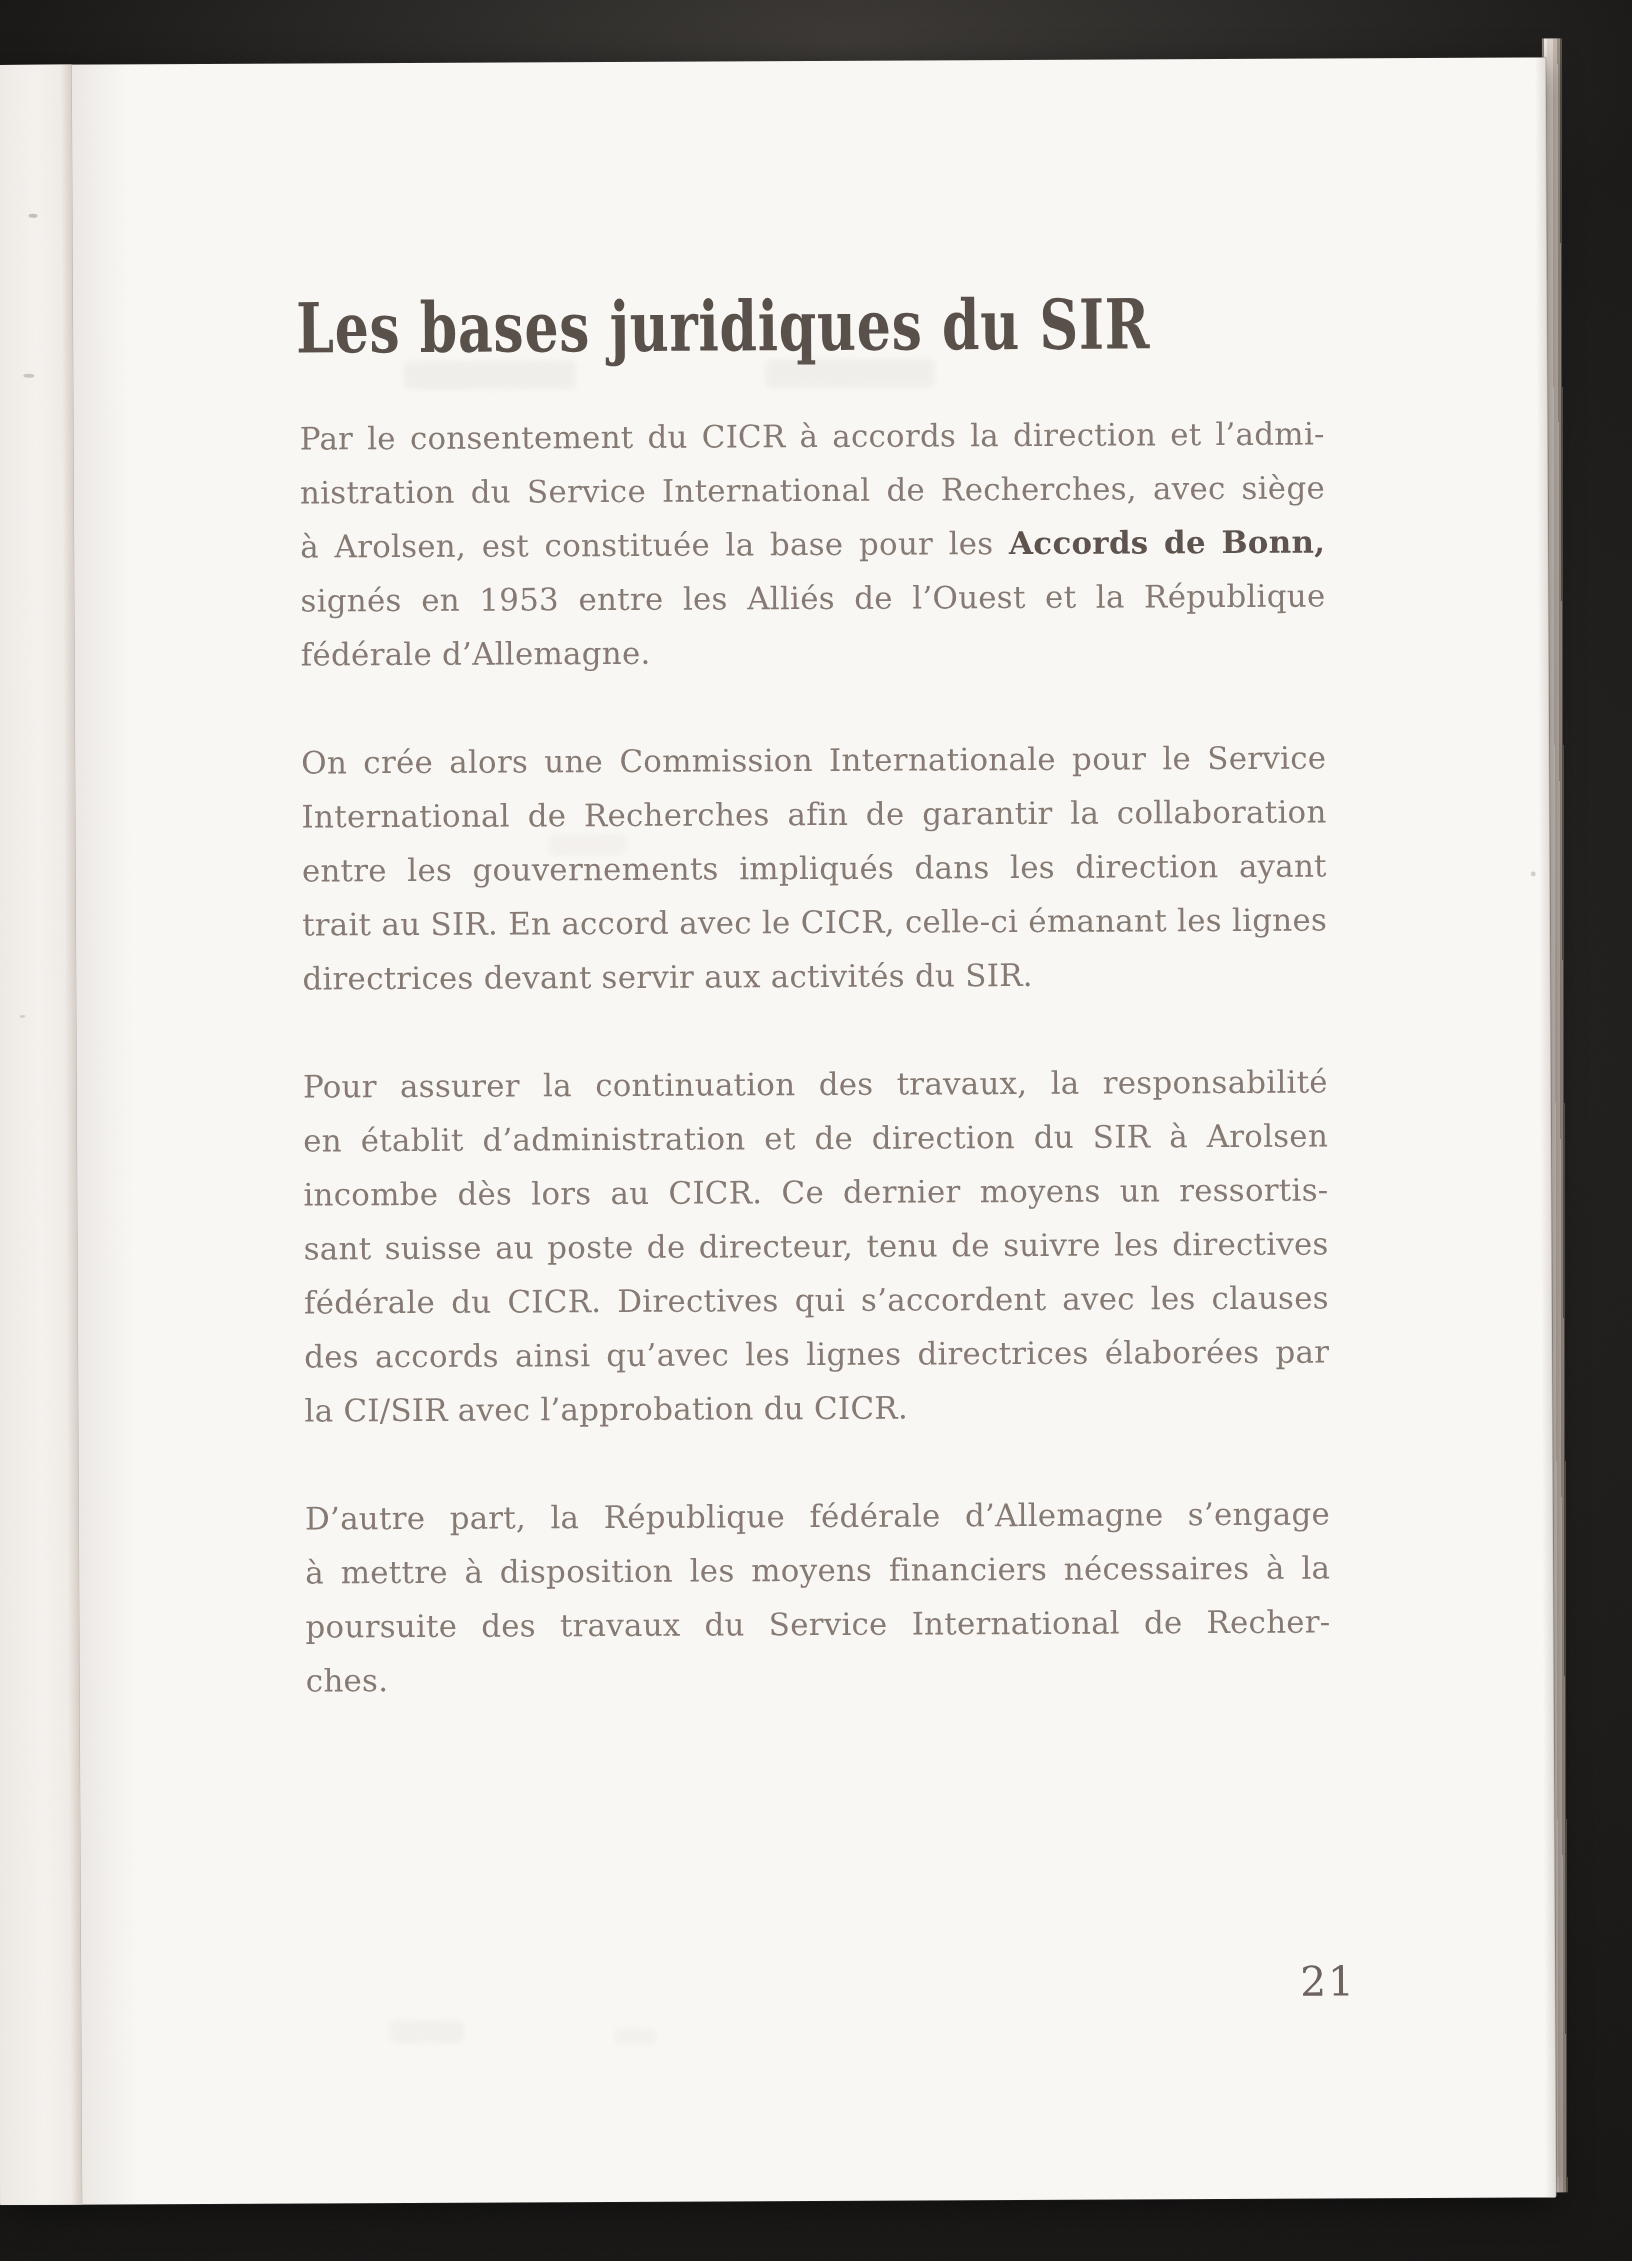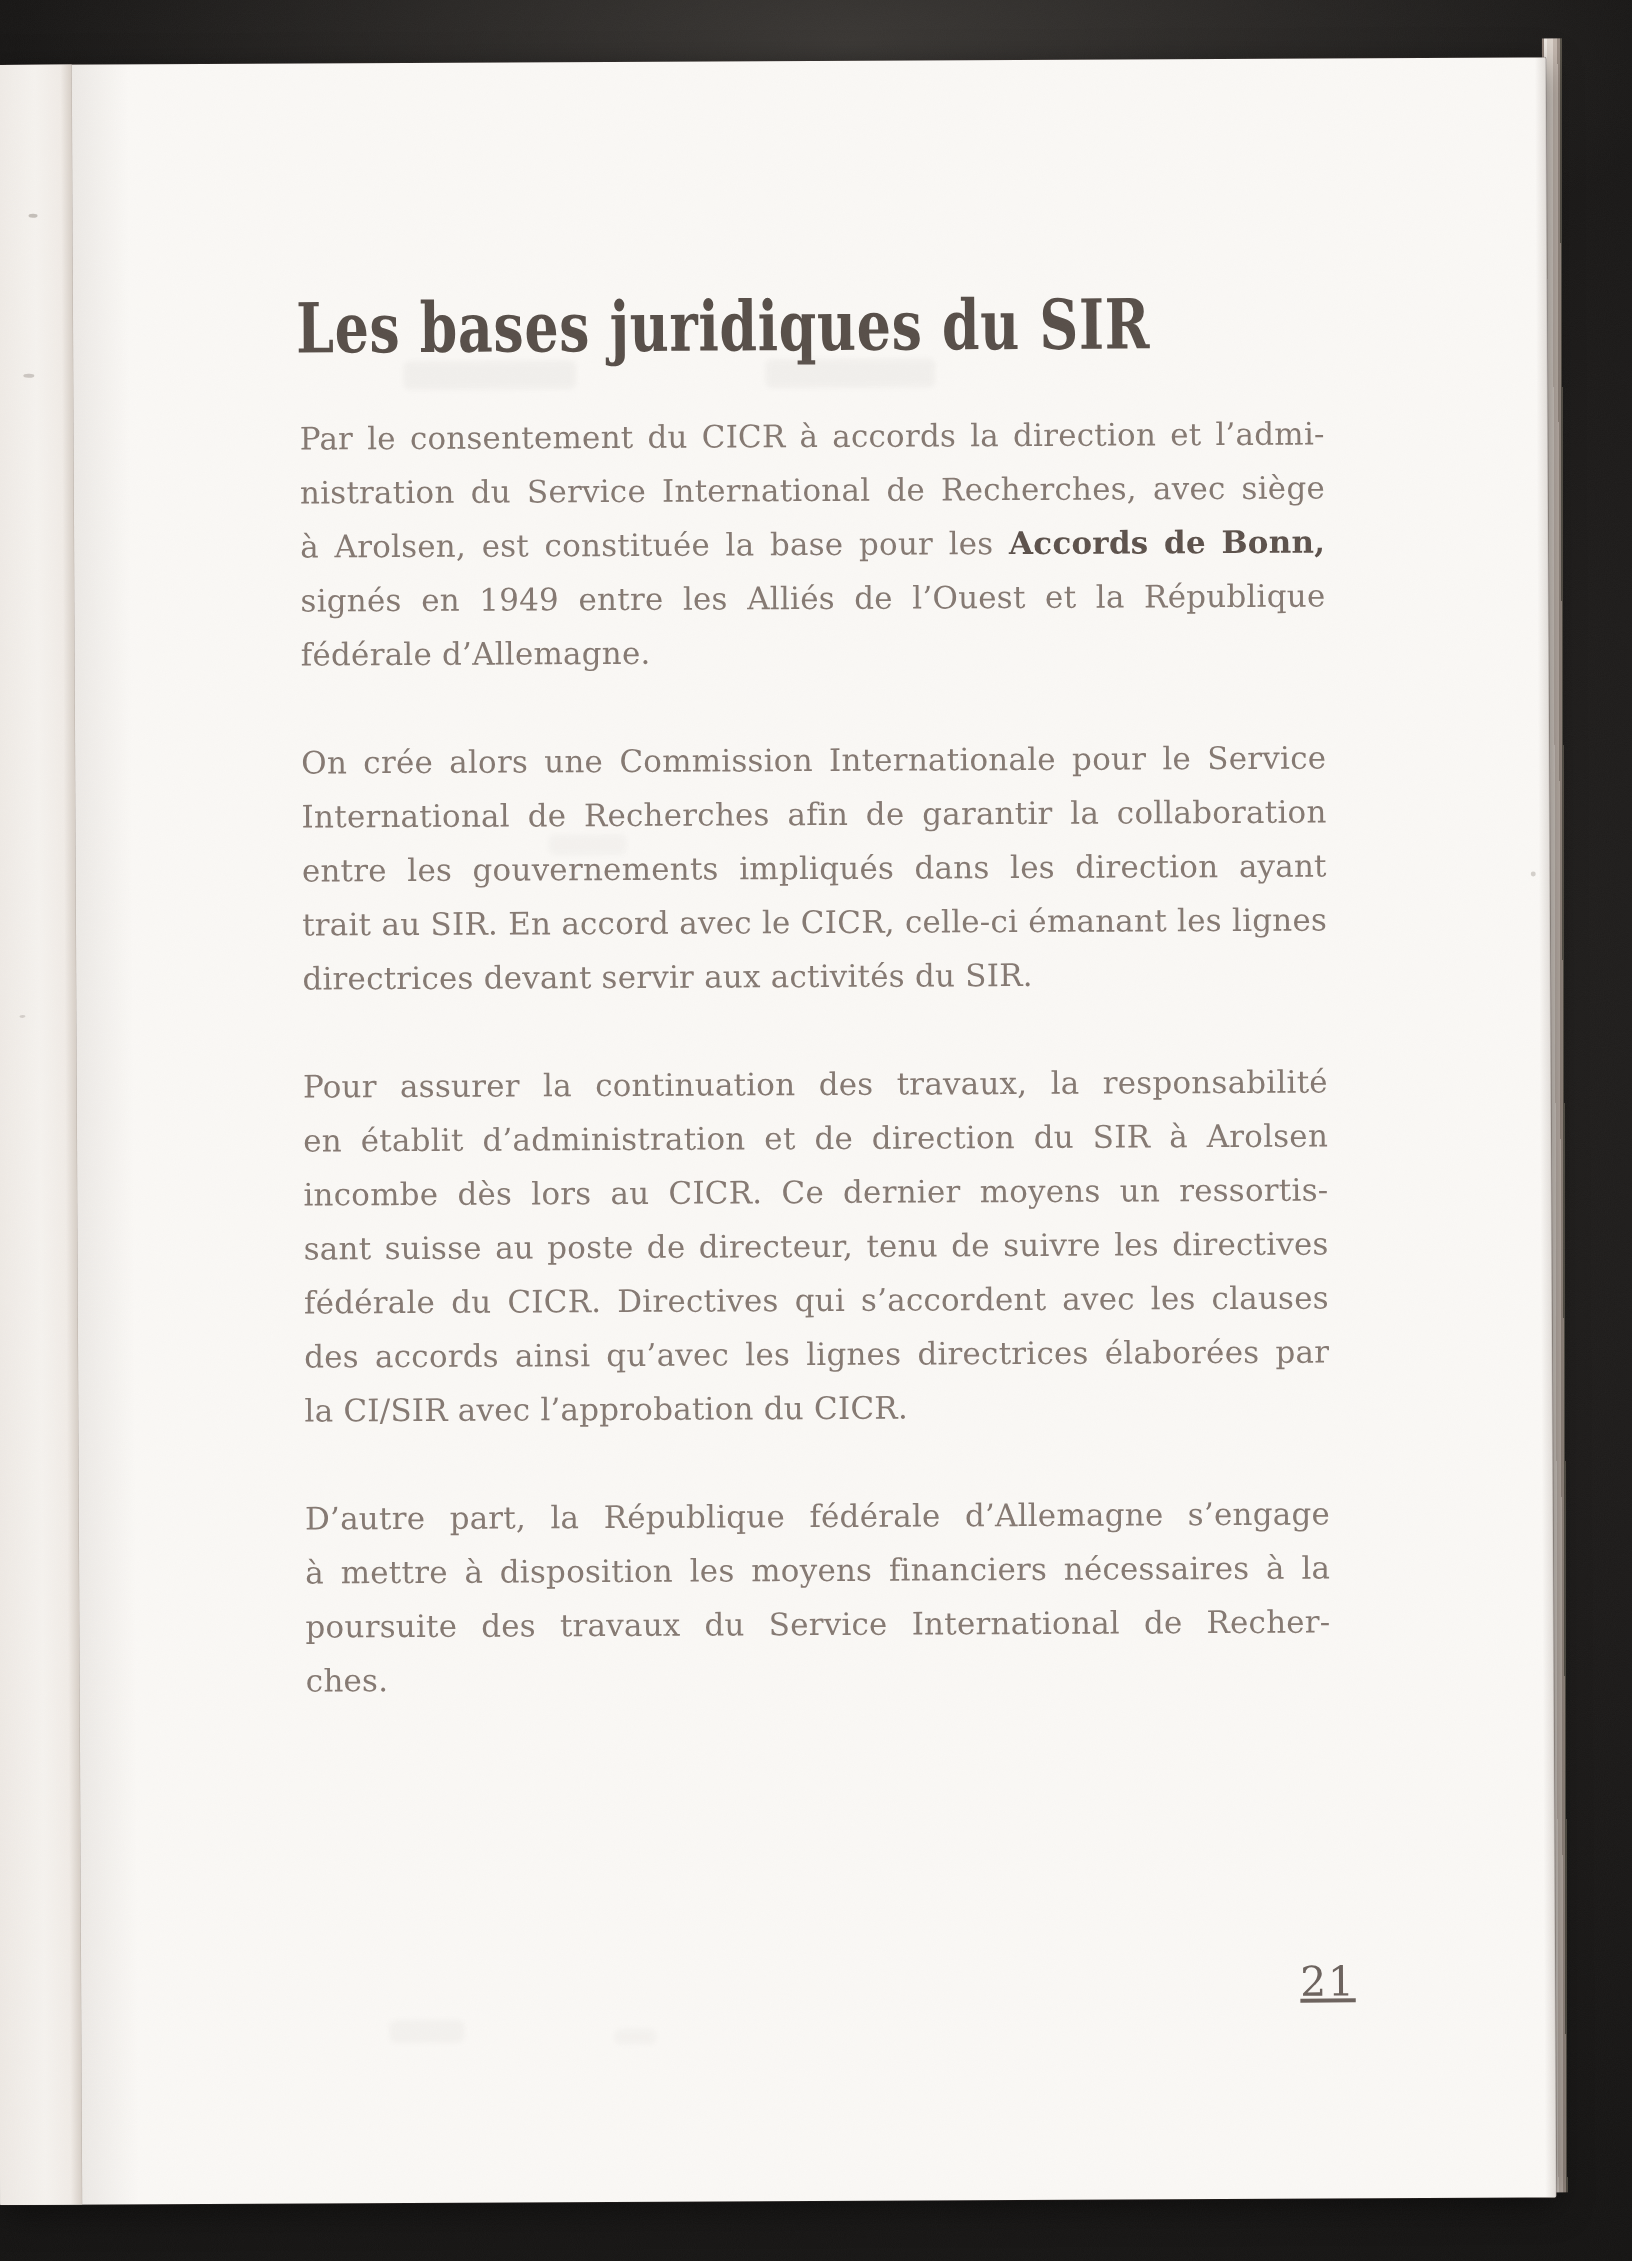--- a/index.html
+++ b/index.html
@@ -45,21 +45,21 @@
     line-height:1;color:var(--title-ink);letter-spacing:0.8px;white-space:nowrap;
     transform:scaleX(0.78);transform-origin:left top;}
   .text-block{position:absolute;left:308px;top:348px;width:1025px;
     font-size:31px;color:var(--body-ink);letter-spacing:0.2px;}
   .paragraph{margin:0 0 54px 0;}
   .line{height:54px;line-height:54px;white-space:nowrap;}
   .line.just{display:flex;justify-content:space-between;align-items:baseline;}
   .line.last{text-align:left;}
   .line .b{font-weight:700;color:var(--bold-ink);}
   .page-number{position:absolute;left:1301px;top:1903px;font-size:41px;line-height:41px;
-    color:var(--num-ink);letter-spacing:1.6px;text-decoration:underline;}
+    color:var(--num-ink);letter-spacing:1.6px;}
   
   .ghost{position:absolute;background:#8e8a86;opacity:.07;filter:blur(2.4px);border-radius:6.5px;}
   .g1{left:412px;top:298px;width:173px;height:29px;}
   .g2{left:774px;top:298px;width:170px;height:29px;}
   .g3{left:555px;top:772px;width:78px;height:21px;opacity:.05;}
   .g4{left:390px;top:1957px;width:75px;height:23px;opacity:.06;}
   .g5{left:615px;top:1967px;width:42px;height:16.3px;opacity:.05;}
   .speck{position:absolute;background:#9b938c;border-radius:50%;}
   .s1{left:38px;top:149px;width:9px;height:4.1px;opacity:.55;}
   .s2{left:32px;top:309px;width:10.6px;height:4.1px;opacity:.45;}
@@ -117,21 +117,21 @@
               <span>base</span>
               <span>pour</span>
               <span>les</span>
               <span class="b">Accords</span>
               <span class="b">de</span>
               <span class="b">Bonn,</span>
             </div>
             <div class="line just">
               <span>signés</span>
               <span>en</span>
-              <span>1949</span>
+              <span>1953</span>
               <span>entre</span>
               <span>les</span>
               <span>Alliés</span>
               <span>de</span>
               <span>l’Ouest</span>
               <span>et</span>
               <span>la</span>
               <span>République</span>
             </div>
             <div class="line last"><span>fédérale d’Allemagne.</span></div>

